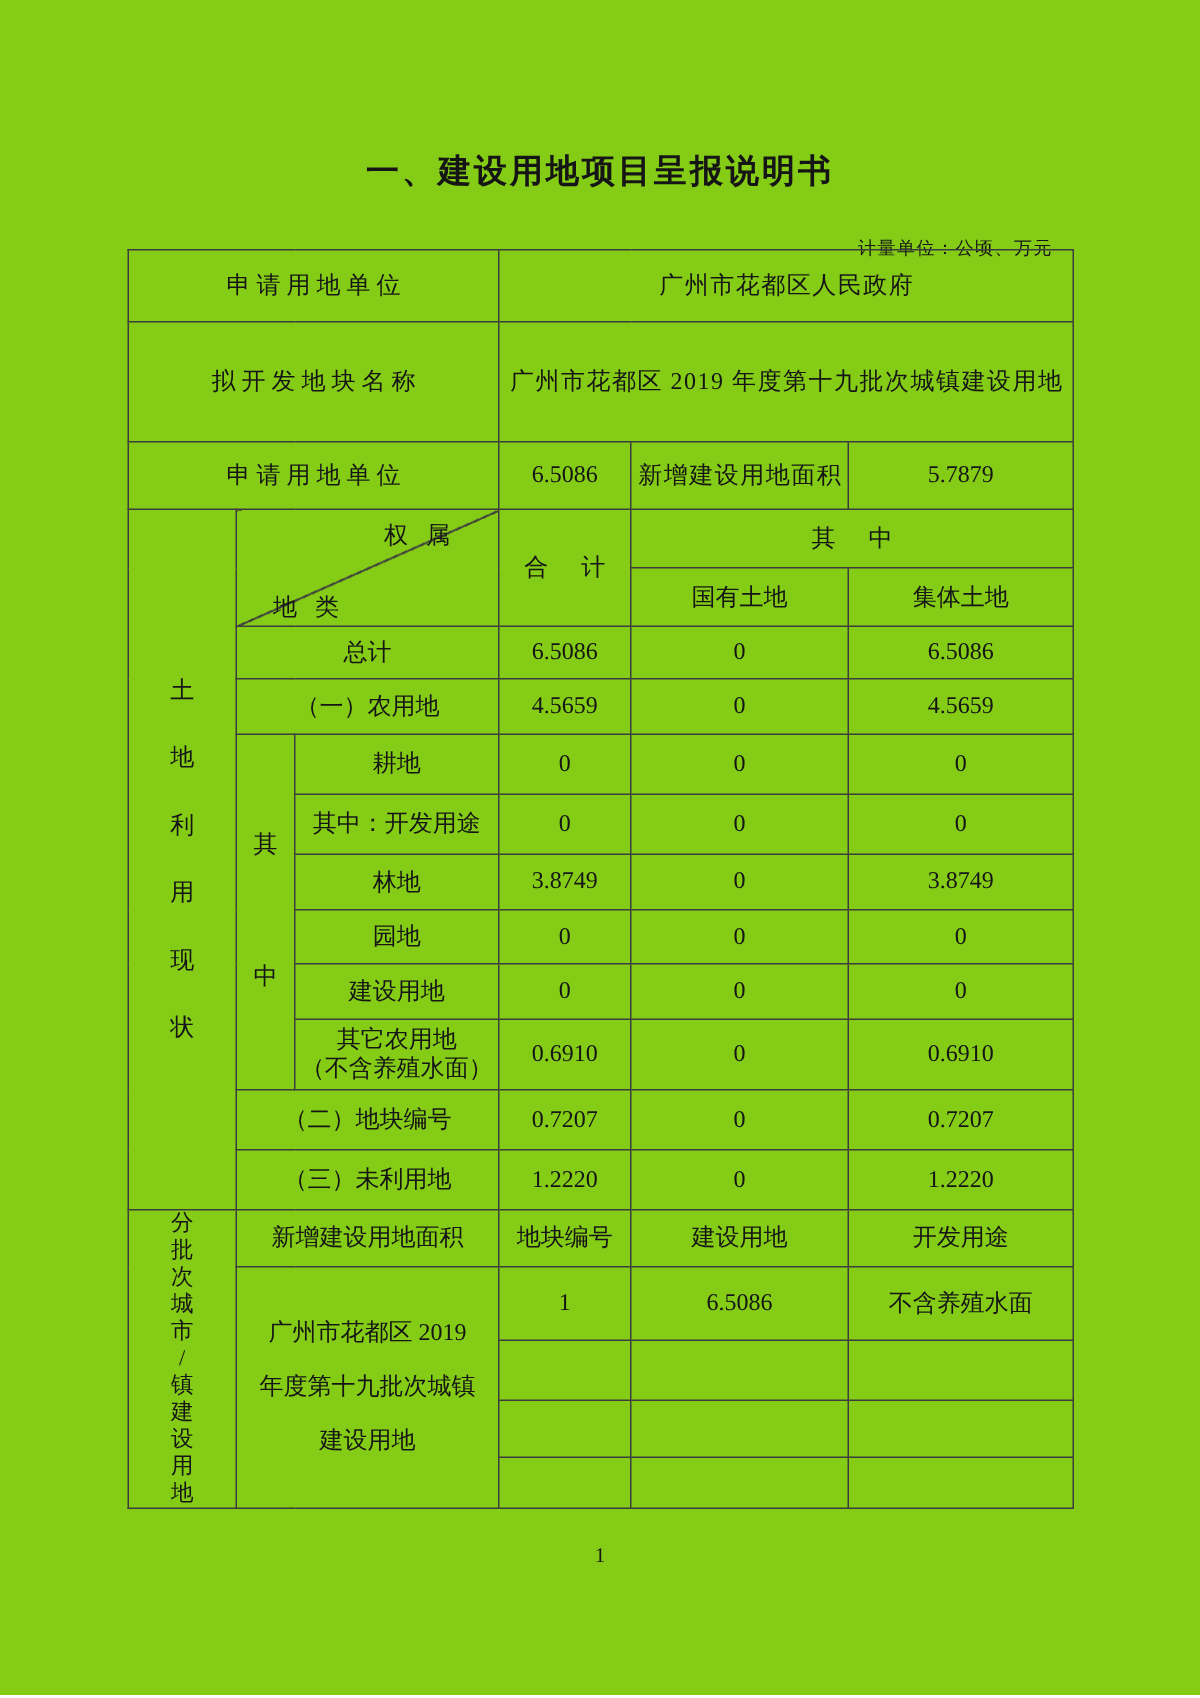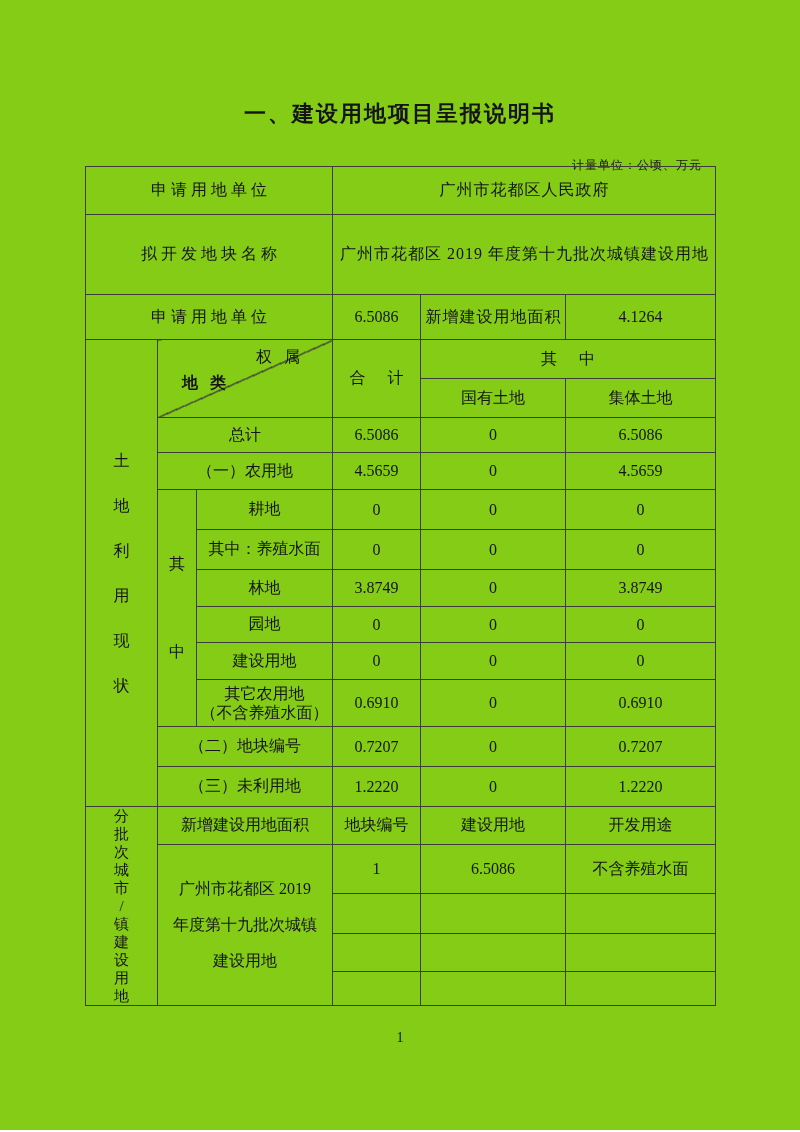--- a/index.html
+++ b/index.html
@@ -55,21 +55,21 @@
   .wrapname { line-height: 36px; padding: 0 12px !important; }
   td.diag {
     position: relative;
     background-image: linear-gradient(to bottom right,
       transparent calc(50% - 0.7px),
       #3d3d3d calc(50% - 0.7px),
       #3d3d3d calc(50% + 0.7px),
       transparent calc(50% + 0.7px));
   }
   .diag-top    { position: absolute; top: 7px; right: 32px; }
-  .diag-bottom { position: absolute; bottom: 23px; left: 24px; font-weight: bold; }
+  .diag-bottom { position: absolute; bottom: 1px; left: 24px; }
   .footer {
     position: absolute;
     top: 1030px; left: 0; width: 100%;
     text-align: center;
     font-size: 14px;
   }
 </style>
 </head>
 <body>
 
@@ -96,21 +96,21 @@
 
     <tr style="height:80px">
       <td colspan="3" class="sp">拟开发地块名称</td>
       <td colspan="3" class="sp1">广州市花都区 2019 年度第十九批次城镇建设用地</td>
     </tr>
 
     <tr style="height:45px">
       <td colspan="3" class="sp">申请用地单位</td>
       <td>6.5086</td>
       <td class="sp1">新增建设用地面积</td>
-      <td>4.1264</td>
+      <td>5.7879</td>
     </tr>
 
     <tr style="height:39px">
       <td rowspan="12">
         <span class="vtext lh45">土
 地
 利
 用
 现
 状</span>
@@ -143,21 +143,21 @@
       <td rowspan="6">
         <span class="vtext lh88">其
 中</span>
       </td>
       <td>耕地</td>
       <td>0</td>
       <td>0</td>
       <td>0</td>
     </tr>
     <tr style="height:40px">
-      <td>其中：养殖水面</td>
+      <td>其中：开发用途</td>
       <td>0</td>
       <td>0</td>
       <td>0</td>
     </tr>
     <tr style="height:37px">
       <td>林地</td>
       <td>3.8749</td>
       <td>0</td>
       <td>3.8749</td>
     </tr>

